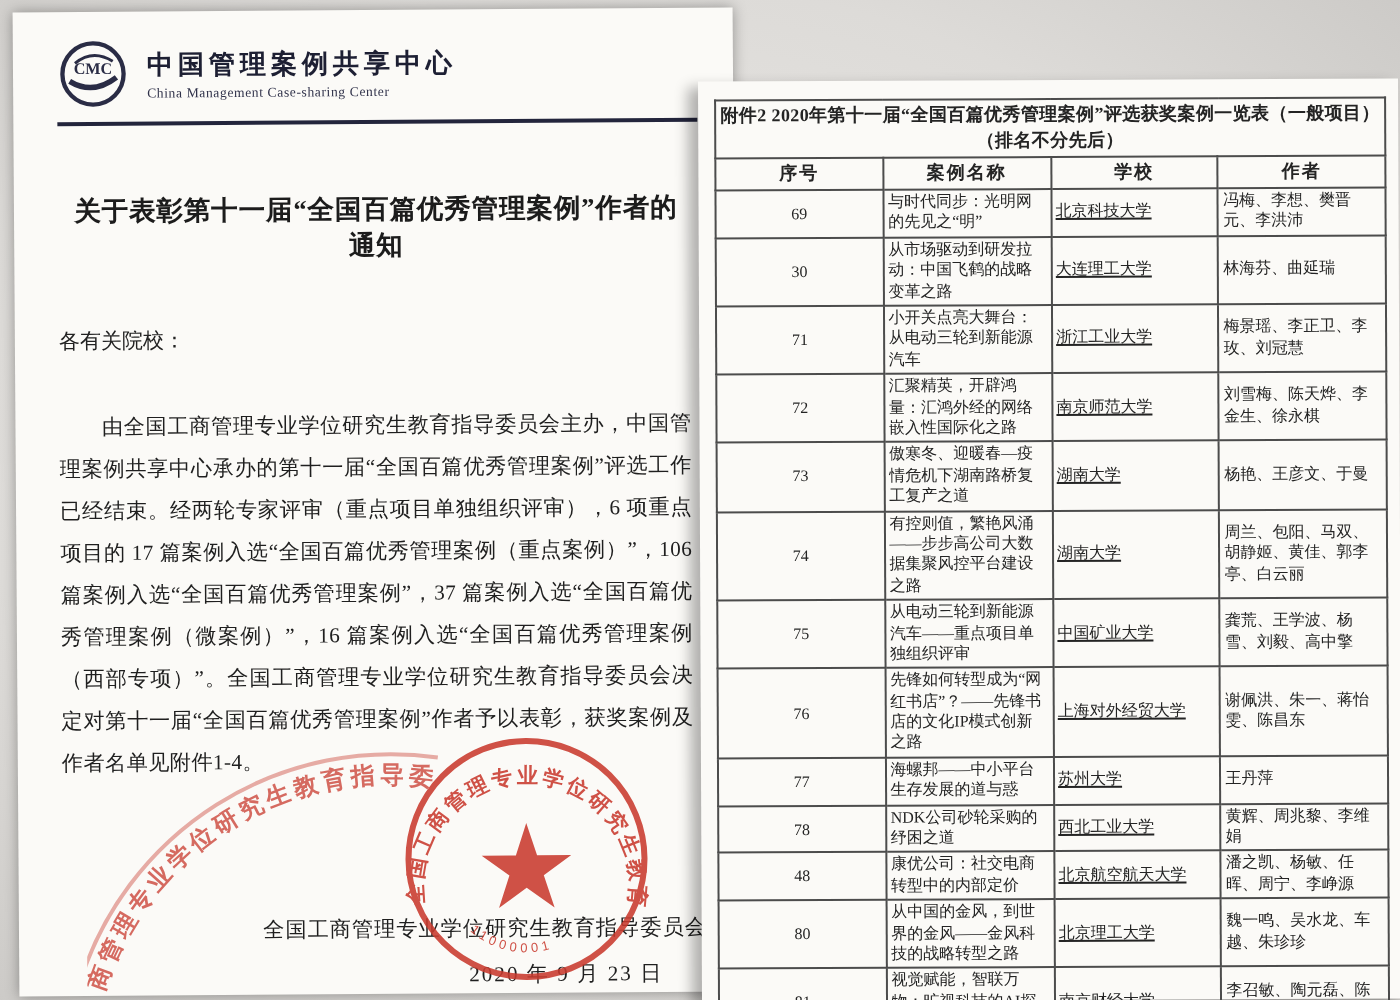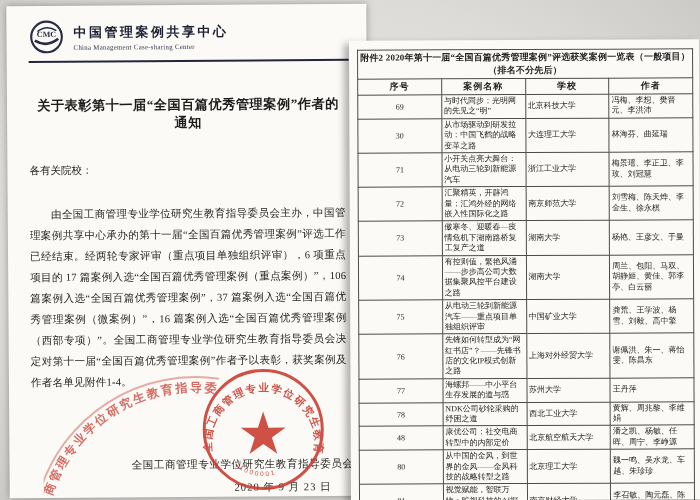--- a/index.html
+++ b/index.html
@@ -40,21 +40,21 @@
   }
   table.award{
     border-collapse:collapse;margin:9px 6px 0 8px;width:336px;
     font-family:"Liberation Serif",serif;color:#242424;table-layout:fixed;
   }
   table.award td, table.award th{border:1px solid #4c4c4c;padding:1px 2px;vertical-align:middle;}
   .tbl-title{font-size:9px;font-weight:bold;text-align:center;line-height:1.45;padding:3px 2px;letter-spacing:.2px;}
   th.hdr{font-size:9px;font-weight:bold;text-align:center;padding:3px 1px;letter-spacing:1px;margin-left:24px;}
   td.c-no{width:22px;font-size:8px;text-align:center;}
   td.c-name{width:134px;font-size:8px;text-align:left;line-height:1.3;}
-  td.c-school{width:72px;font-size:8px;text-align:left;line-height:1.3;}
+  td.c-school{width:72px;font-size:8px;text-align:left;line-height:1.3;text-decoration:underline;}
   td.c-authors{width:96px;font-size:8px;text-align:left;line-height:1.3;}
   tr.rowline{height:22px;}
 </style>
 </head>
 <body>
 
 <div class="page page-left">
   <div class="lp-header">
     <div class="lp-header-row">
       <svg class="logo" viewBox="0 0 40 40">

